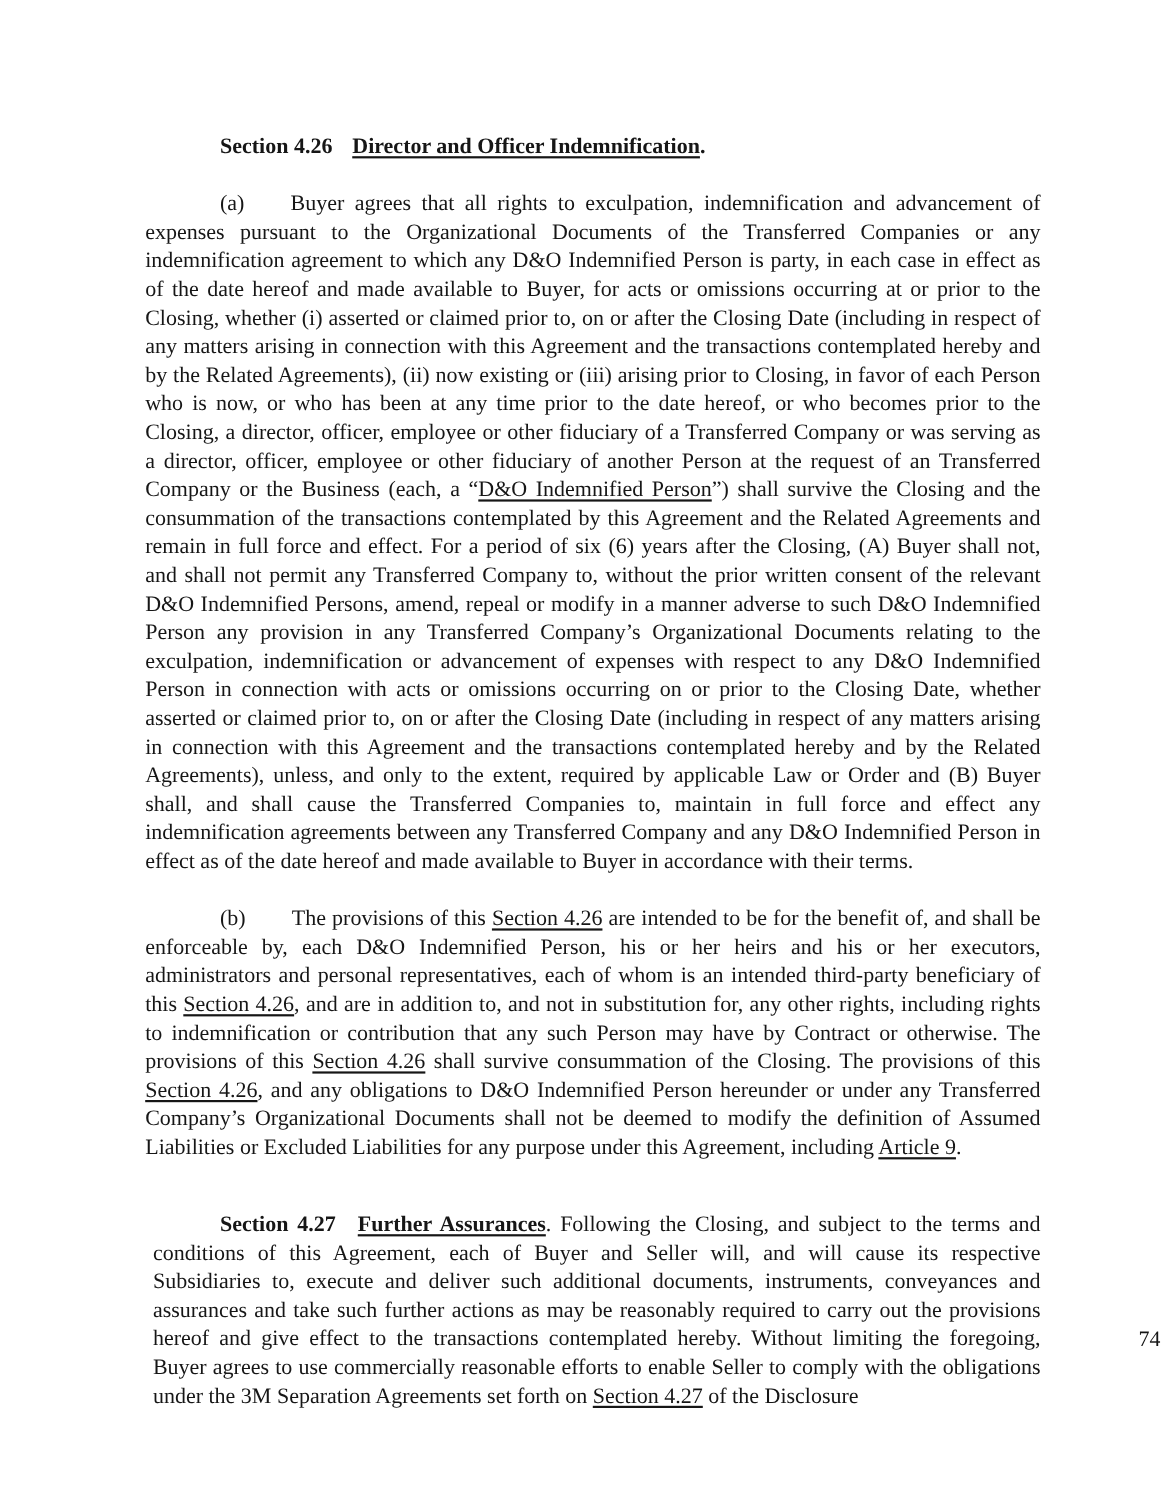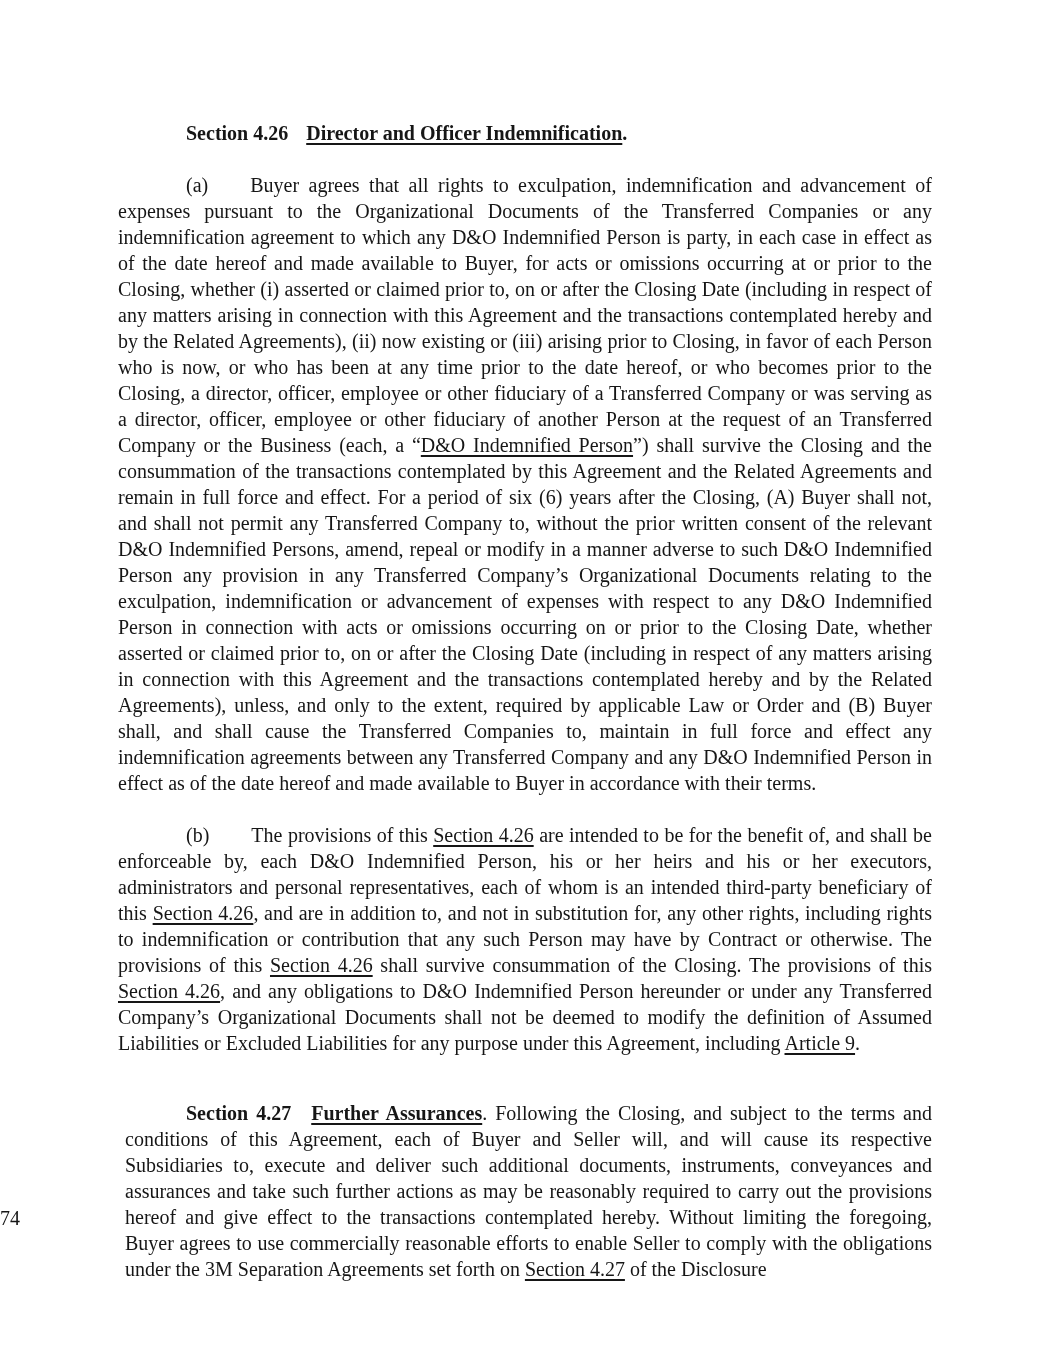--- a/index.html
+++ b/index.html
@@ -11,21 +11,21 @@
     position: relative;
     width: 1055px;
     height: 1365px;
     background: #ffffff;
     color: #161616;
     font-family: "Liberation Serif", serif;
     overflow: hidden;
   }
   .text-block {
     position: absolute;
-    left: 118px;
+    left: 132px;
     top: 120px;
     width: 814px;
   }
   .para {
     font-size: 20px;
     line-height: 26px;
     text-align: justify;
     text-indent: 68px;
     margin: 0 0 26px 0;
   }
@@ -38,21 +38,21 @@
     margin-top: 44px;
   }
   .b { font-weight: bold; }
   .u { text-decoration: underline; text-underline-offset: 3px; }
   .tab { display: inline-block; }
   .page-number {
     position: absolute;
     left: 0;
     top: 1205px;
     width: 100%;
-    text-align: left;
+    text-align: right;
     font-size: 20px;
     line-height: 26px;
   }
 </style>
 </head>
 <body>
 
 <div class="page">
   <div class="text-block">
     <p class="para heading"><span class="b">Section 4.26</span><span class="tab" style="width: 18px;"></span><span class="b u">Director and Officer Indemnification</span><span class="b">.</span></p>

